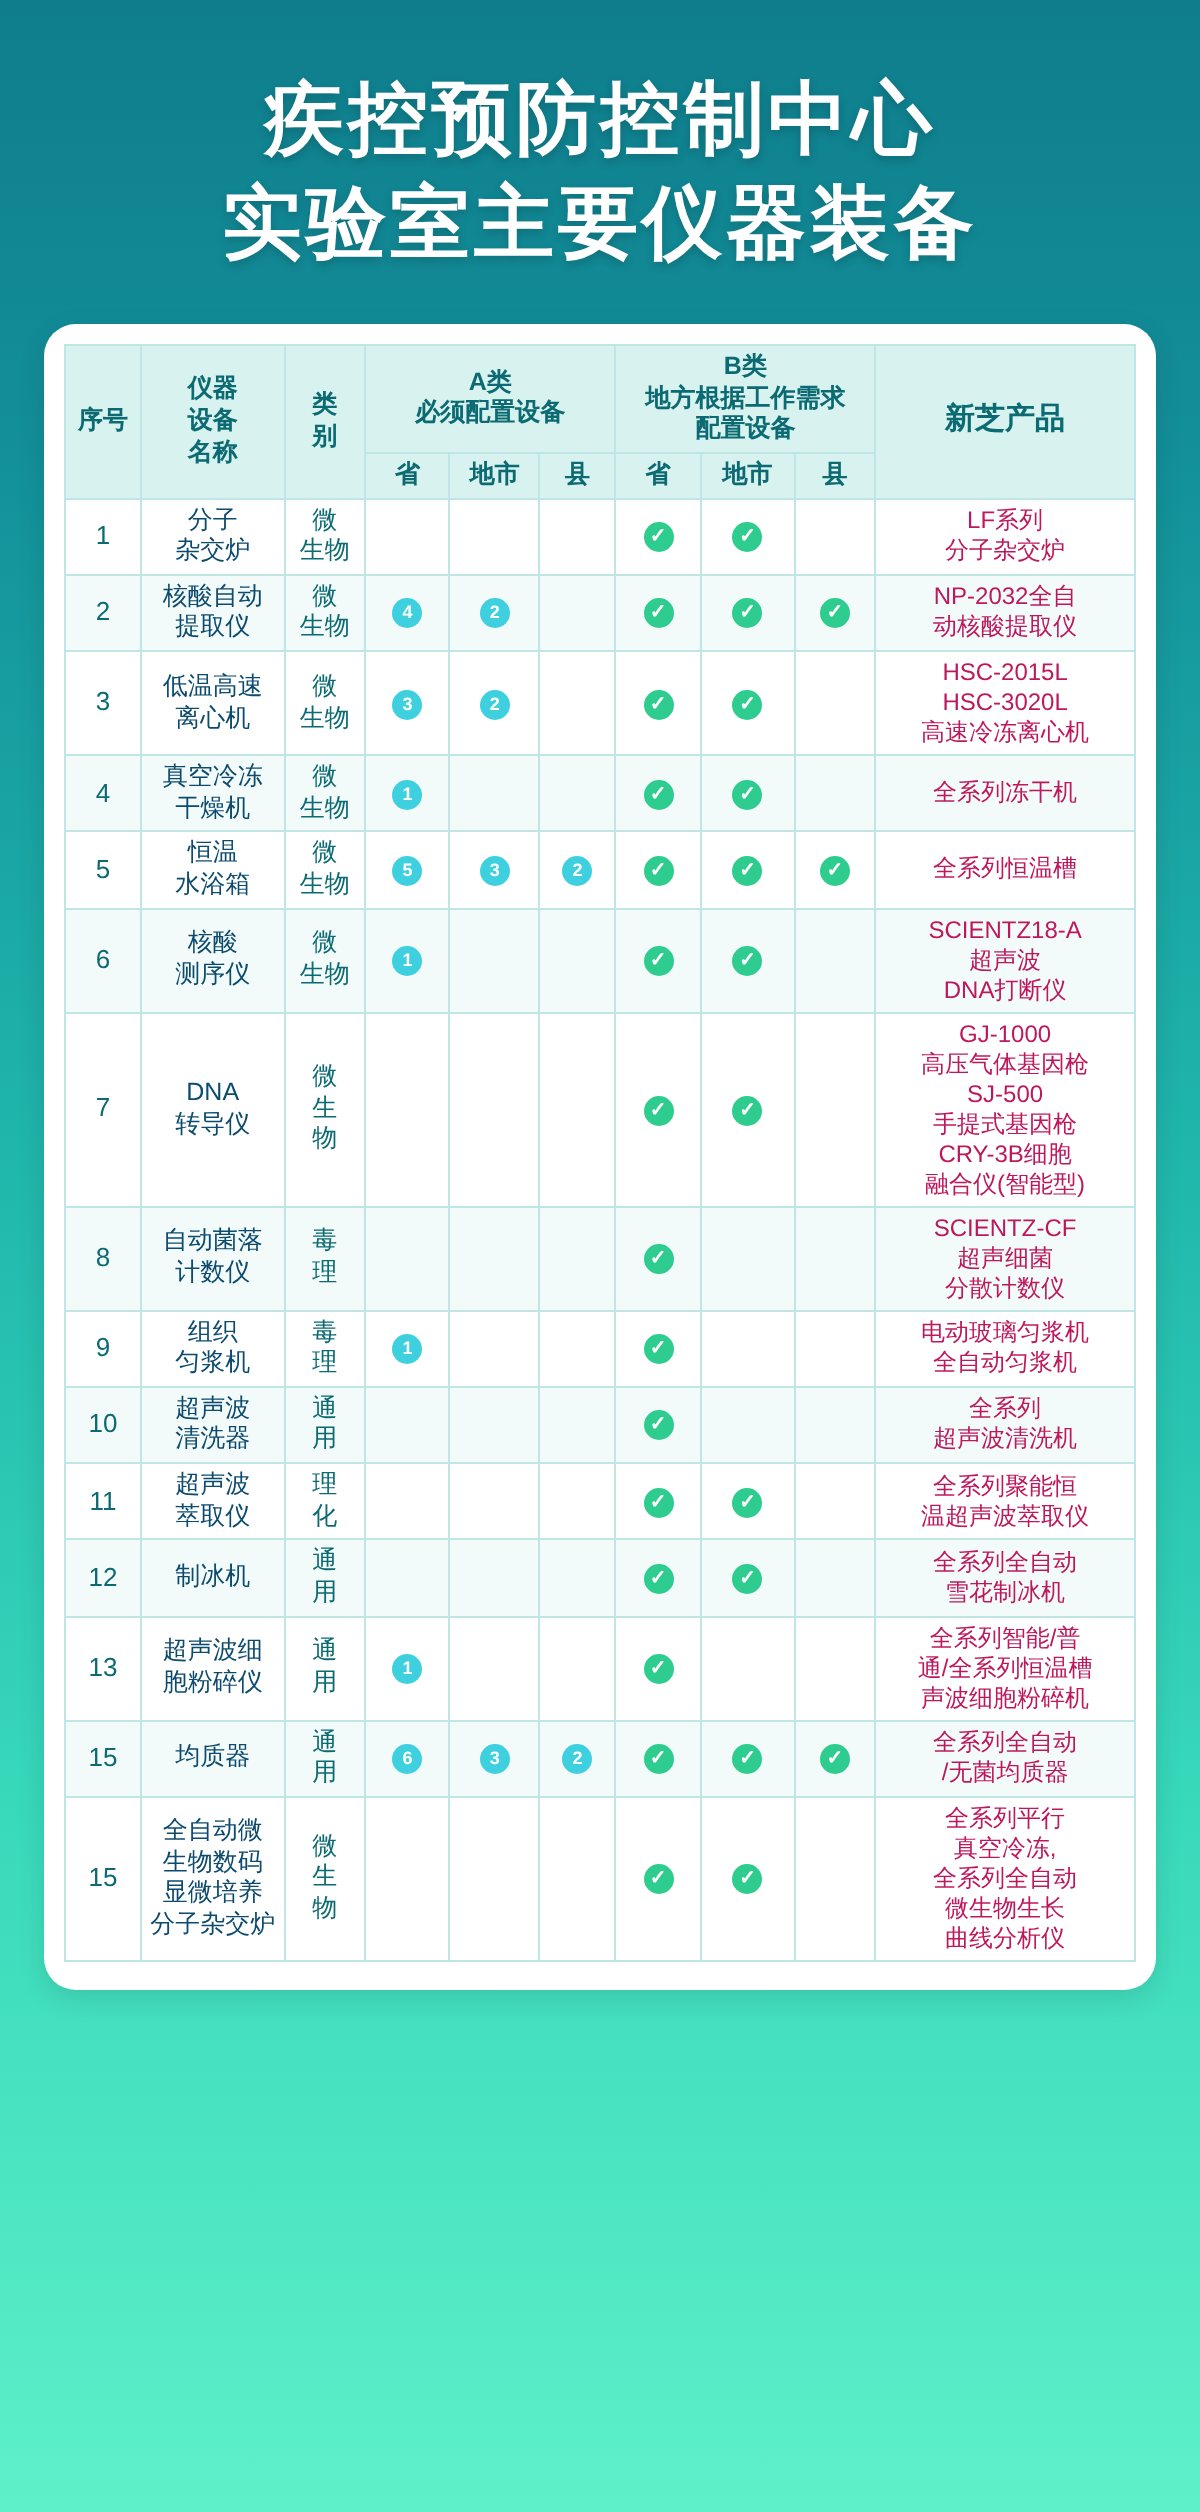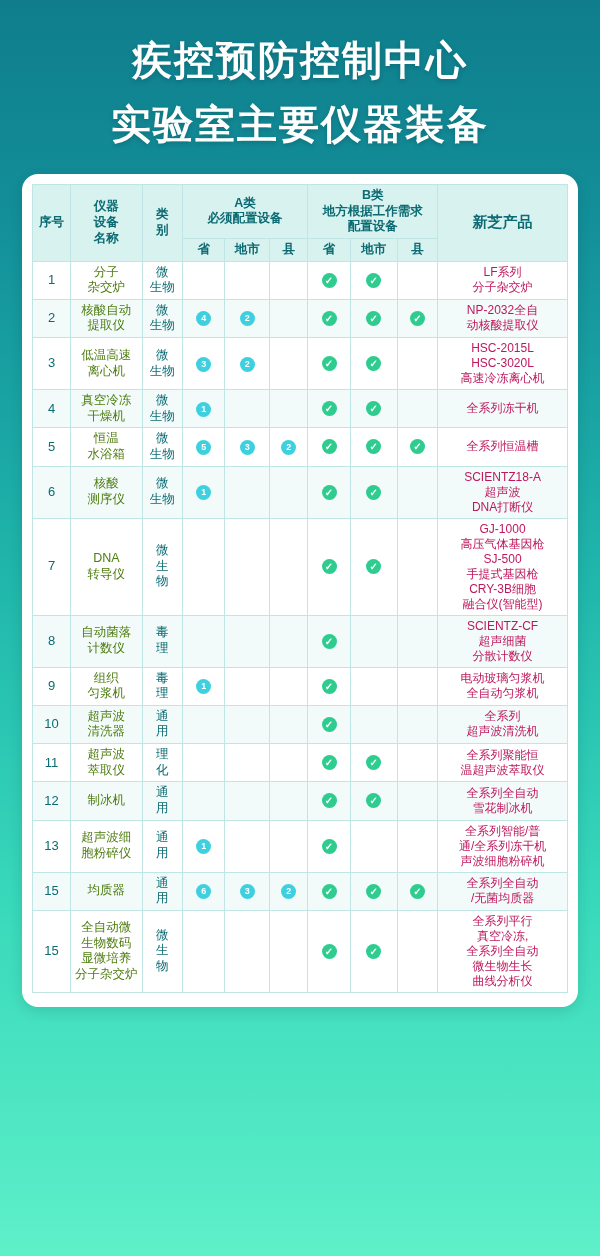--- a/index.html
+++ b/index.html
@@ -27,21 +27,21 @@
   .header h1 {
     margin: 0;
     font-size: 40px;
     line-height: 1.3;
     font-weight: bold;
     color: #ffffff;
     letter-spacing: 2px;
     text-shadow: 0 2px 5px rgba(0,0,0,0.18);
   }
   .header h1.line2 {
-    margin-top: 12px;
+    margin-top: 0;
   }
   .card {
     position: relative;
     margin: 14px 22px 0 22px;
     background: #ffffff;
     border-radius: 16px;
     padding: 10px 10px 14px 10px;
     box-shadow: 0 4px 14px rgba(0,0,0,0.12);
   }
   table.grid {
@@ -75,21 +75,21 @@
   }
   tbody tr:nth-child(odd) {
     background: #ffffff;
   }
   td.idx {
     font-size: 13px;
     color: #0c6b72;
   }
   td.nm {
     font-size: 12.5px;
-    color: #4d7c0f;
+    color: #0c4a6e;
   }
   td.cat {
     font-size: 12.5px;
     color: #0c6b72;
   }
   td.prod {
     font-size: 12px;
     color: #be185d;
   }
   td.mark {
@@ -464,21 +464,21 @@
               <div>用</div>
             </td>
             <td class="mark"><span class="num">1</span></td>
             <td class="mark"><span class="blank"></span></td>
             <td class="mark"><span class="blank"></span></td>
             <td class="mark"><span class="chk">✓</span></td>
             <td class="mark"><span class="blank"></span></td>
             <td class="mark"><span class="blank"></span></td>
             <td class="prod">
               <div>全系列智能/普</div>
-              <div>通/全系列冻干机</div>
+              <div>通/全系列恒温槽</div>
               <div>声波细胞粉碎机</div>
             </td>
           </tr>
           <tr>
             <td class="idx">15</td>
             <td class="nm">
               <div>均质器</div>
             </td>
             <td class="cat">
               <div>通</div>

